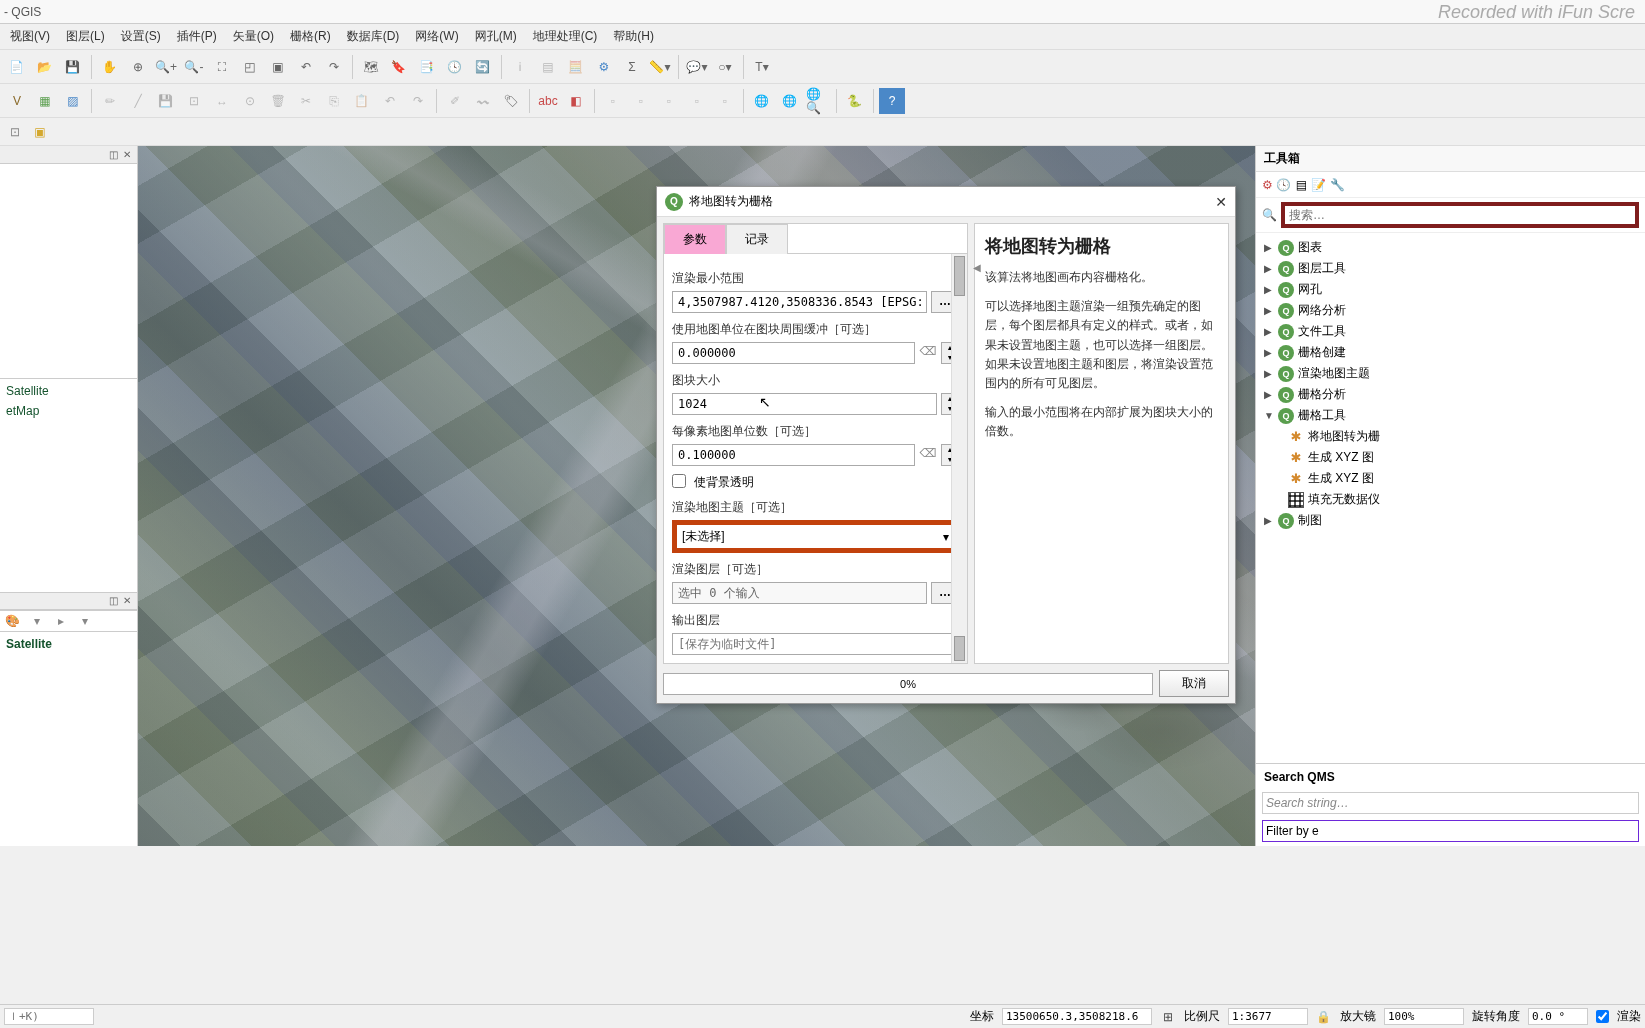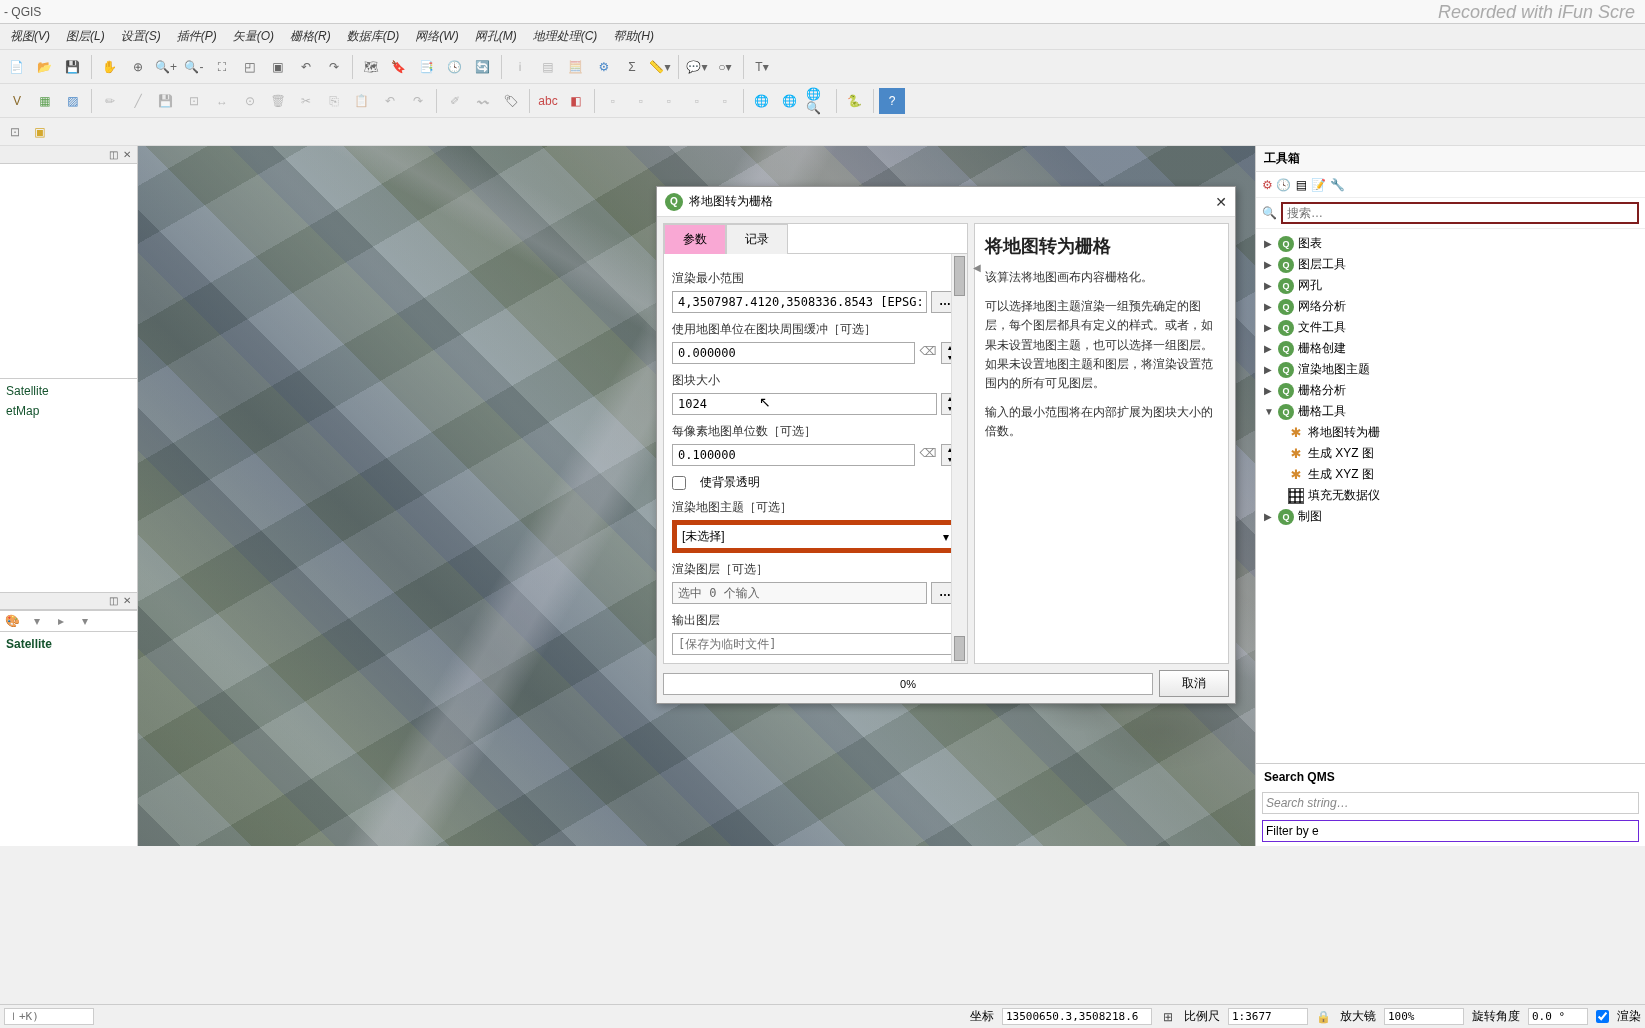--- a/index.html
+++ b/index.html
@@ -4,21 +4,21 @@
 <style>
 * { margin: 0; padding: 0; box-sizing: border-box; font-family: "Microsoft YaHei", "Segoe UI", Arial, sans-serif; font-size: 12px; }
 body { background: #f0f0f0; width: 1645px; height: 1028px; overflow: hidden; position: relative; }
 
 
 .title-bar { height: 24px; background: #f8f8f8; border-bottom: 1px solid #ccc; display: flex; align-items: center; padding: 0 4px; color: #555; }
 .title-bar .watermark { position: absolute; right: 10px; top: 2px; color: #aaa; font-size: 18px; font-style: italic; }
 
 
 .menu-bar { height: 26px; background: #f0f0f0; border-bottom: 1px solid #ddd; display: flex; align-items: center; padding: 0 2px; }
-.menu-bar .menu-item { padding: 10px 8px; cursor: default; color: #333; font-style: italic; }
+.menu-bar .menu-item { padding: 10px 8px; cursor: default; color: #333; }
 
 
 .toolbar { height: 34px; background: #f0f0f0; border-bottom: 1px solid #ddd; display: flex; align-items: center; padding: 2px 4px; gap: 2px; }
 .toolbar-btn { width: 26px; height: 26px; display: inline-flex; align-items: center; justify-content: center; cursor: default; border: 1px solid transparent; color: #666; }
 .toolbar-btn.disabled { opacity: 0.4; }
 .toolbar-sep { width: 1px; height: 24px; background: #ccc; margin: 0 3px; }
 
 
 .mini-toolbar { height: 28px; background: #f0f0f0; border-bottom: 1px solid #ddd; display: flex; align-items: center; padding: 2px 4px; gap: 3px; }
 .mini-btn { width: 22px; height: 22px; display: inline-flex; align-items: center; justify-content: center; border: 1px solid transparent; color: #888; }
@@ -45,21 +45,21 @@
 .satellite-tile::after { content: ""; position: absolute; inset: 0; background-image:
   linear-gradient(120deg, transparent 40%, rgba(200,200,210,0.3) 42%, rgba(200,200,210,0.3) 44%, transparent 46%),
   linear-gradient(30deg, transparent 60%, rgba(190,190,200,0.25) 62%, transparent 66%);
 }
 
 
 .right-panel { width: 390px; background: #fff; border-left: 1px solid #ccc; display: flex; flex-direction: column; }
 .right-title { padding: 4px 8px; font-weight: bold; border-bottom: 1px solid #ddd; background: #f8f8f8; }
 .right-toolbar { height: 26px; display: flex; align-items: center; gap: 4px; padding: 0 6px; border-bottom: 1px solid #eee; }
 .right-search { padding: 4px 6px; border-bottom: 1px solid #eee; display: flex; align-items: center; gap: 4px; }
-.right-search input { flex: 1; border: 2px solid #7f1d1d; padding: 2px 4px; font-size: 12px; }
+.right-search input { flex: 1; border: 4px solid #7f1d1d; padding: 2px 4px; font-size: 12px; }
 .tree { flex: 1; overflow: auto; padding: 4px; }
 .tree-item { padding: 2px 4px; display: flex; align-items: center; gap: 4px; cursor: default; white-space: nowrap; }
 .tree-item .arrow { width: 10px; color: #555; font-size: 10px; }
 .tree-item .q-icon { width: 16px; height: 16px; display: inline-flex; align-items: center; justify-content: center; background: #5a9e4e; border-radius: 50%; color: #fff; font-size: 9px; font-weight: bold; }
 .tree-item .gear-icon { width: 16px; height: 16px; display: inline-flex; align-items: center; justify-content: center; color: #d48a2e; font-size: 13px; }
 .tree-item .grid-icon { width: 16px; height: 16px; background: repeating-linear-gradient(0deg, #555 0 2px, #fff 2px 5px), repeating-linear-gradient(90deg, #555 0 2px, transparent 2px 5px); background-blend-mode: multiply; border: 1px solid #555; }
 .tree-child { padding-left: 28px; }
 .search-qms { padding: 6px 8px; border-top: 1px solid #ccc; font-weight: bold; }
 .qms-input { margin: 2px 6px; border: 1px solid #ccc; padding: 3px; color: #888; font-style: italic; }
 .qms-filter { margin: 4px 6px; border: 1px solid #6d28d9; padding: 3px; background: #fff; }
@@ -77,21 +77,21 @@
 .tab.active { background: #f9a8d4; }
 .param-scroll { flex: 1; overflow: auto; padding: 8px; position: relative; }
 .param-label { color: #333; margin-top: 8px; margin-bottom: 4px; }
 .param-row { display: flex; gap: 4px; align-items: center; }
 .param-input { flex: 1; border: 1px solid #aaa; background: #fff; padding: 3px 5px; font-family: monospace; font-size: 12px; }
 .param-input.readonly { background: #f8f8f8; color: #666; }
 .spin-btn { width: 18px; display: flex; flex-direction: column; border: 1px solid #aaa; }
 .spin-btn span { height: 10px; font-size: 7px; text-align: center; line-height: 10px; background: #f0f0f0; cursor: default; }
 .browse-btn { width: 28px; height: 22px; border: 1px solid #aaa; background: #f0f0f0; text-align: center; cursor: default; font-weight: bold; line-height: 18px; }
 .clear-btn { width: 18px; height: 18px; color: #888; cursor: default; text-align: center; }
-.checkbox-row { display: flex; align-items: center; gap: 14px; margin-top: 8px; }
+.checkbox-row { display: flex; align-items: flex-start; gap: 8px; margin-top: 8px; }
 .checkbox-row input { width: 14px; height: 14px; }
 .select-box { width: 100%; border: 5px solid #c2410c; background: #fff; padding: 3px 5px; display: flex; justify-content: space-between; align-items: center; cursor: default; }
 .scrollbar-v { position: absolute; right: 0; top: 0; bottom: 0; width: 16px; background: #f0f0f0; border-left: 1px solid #ddd; }
 .scrollbar-thumb { position: absolute; left: 2px; right: 2px; background: #c0c0c0; border: 1px solid #999; }
 .collapse-arrow { position: absolute; left: -2px; top: 38px; width: 8px; font-size: 10px; color: #888; cursor: default; }
 
 .dialog-right { flex: 1; background: #fff; border: 1px solid #ccc; padding: 10px; position: relative; }
 .dialog-right h3 { font-size: 18px; font-family: serif; margin-bottom: 10px; color: #222; }
 .dialog-right p { font-size: 12px; line-height: 1.6; color: #333; margin-bottom: 10px; }
 

